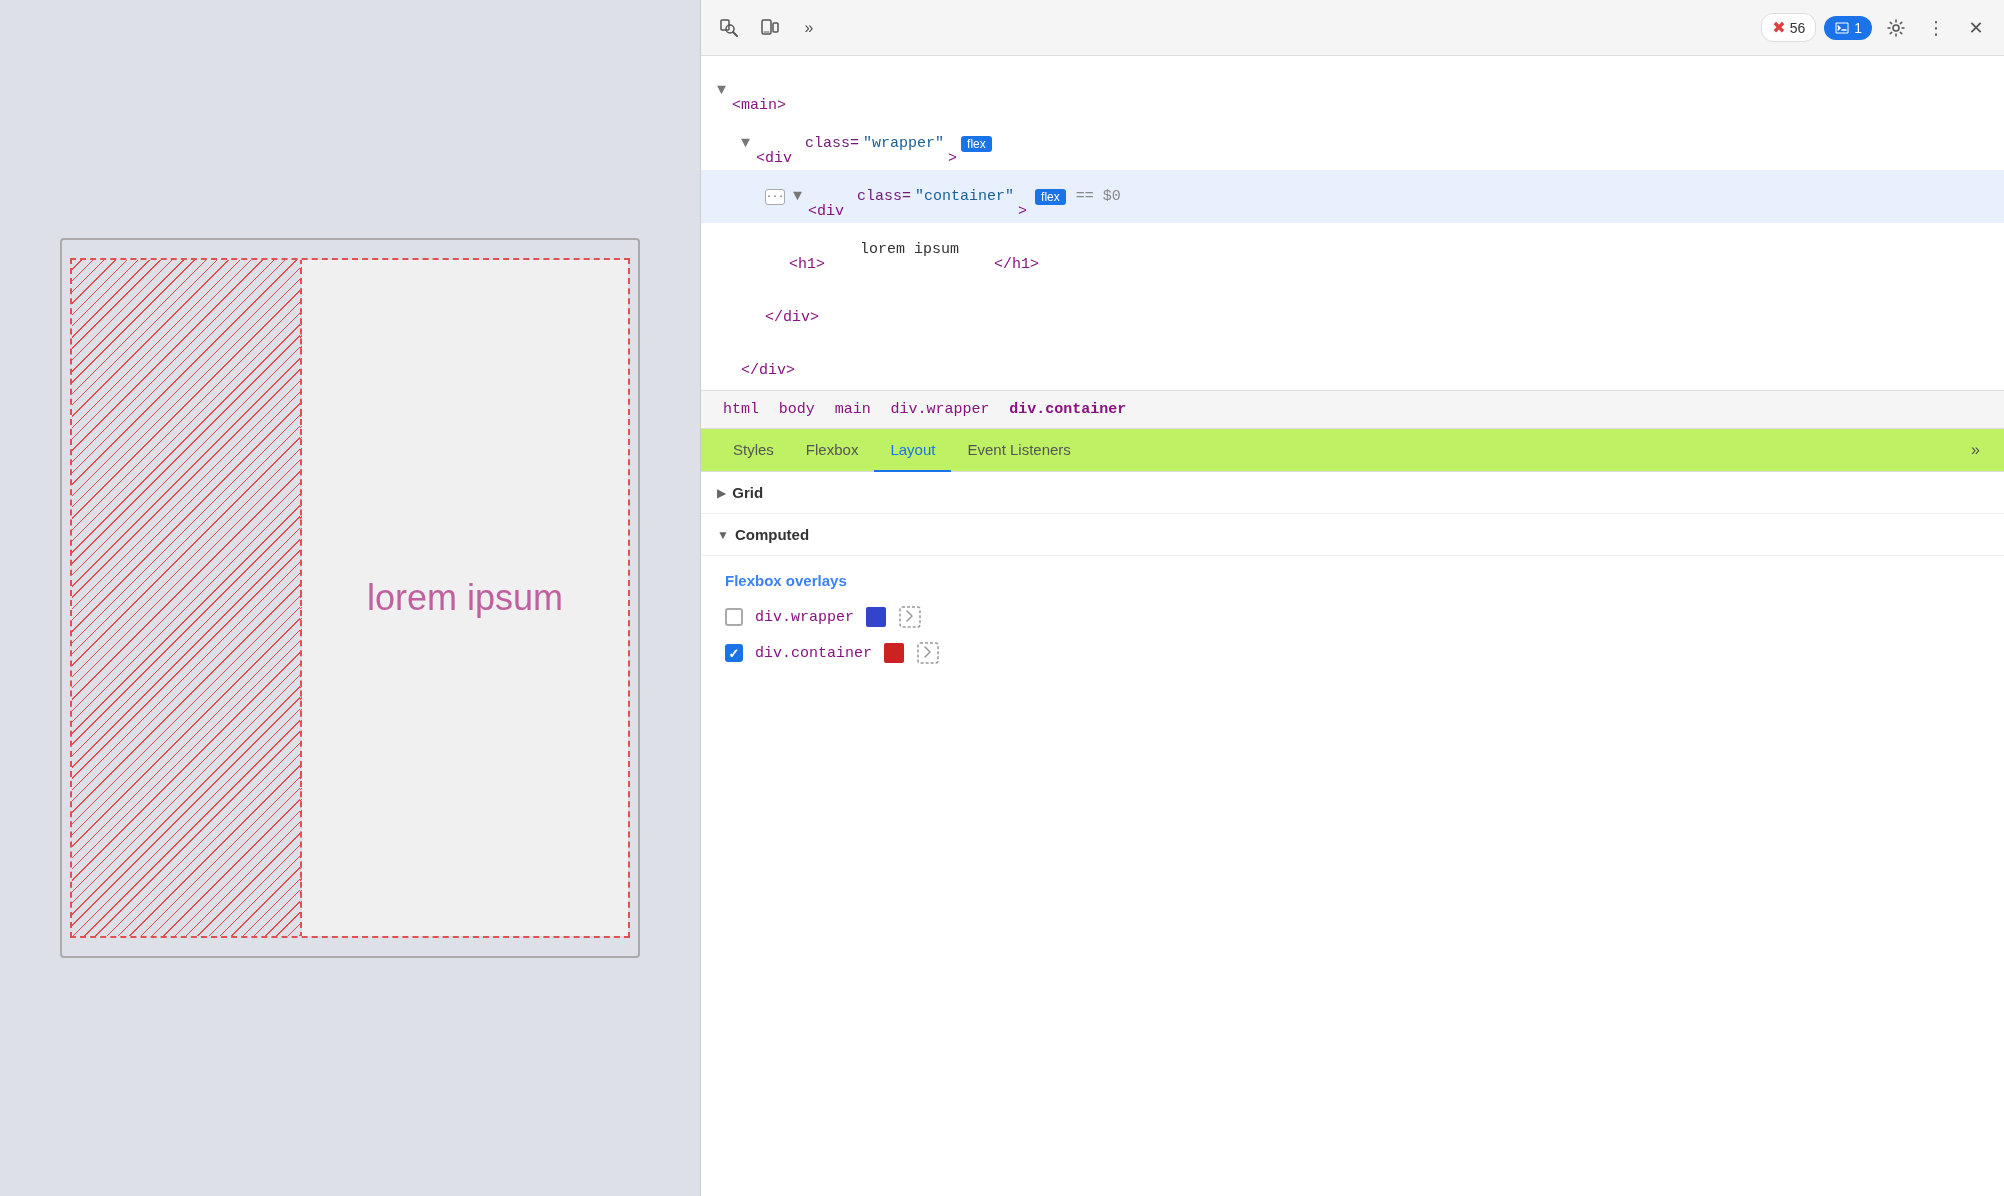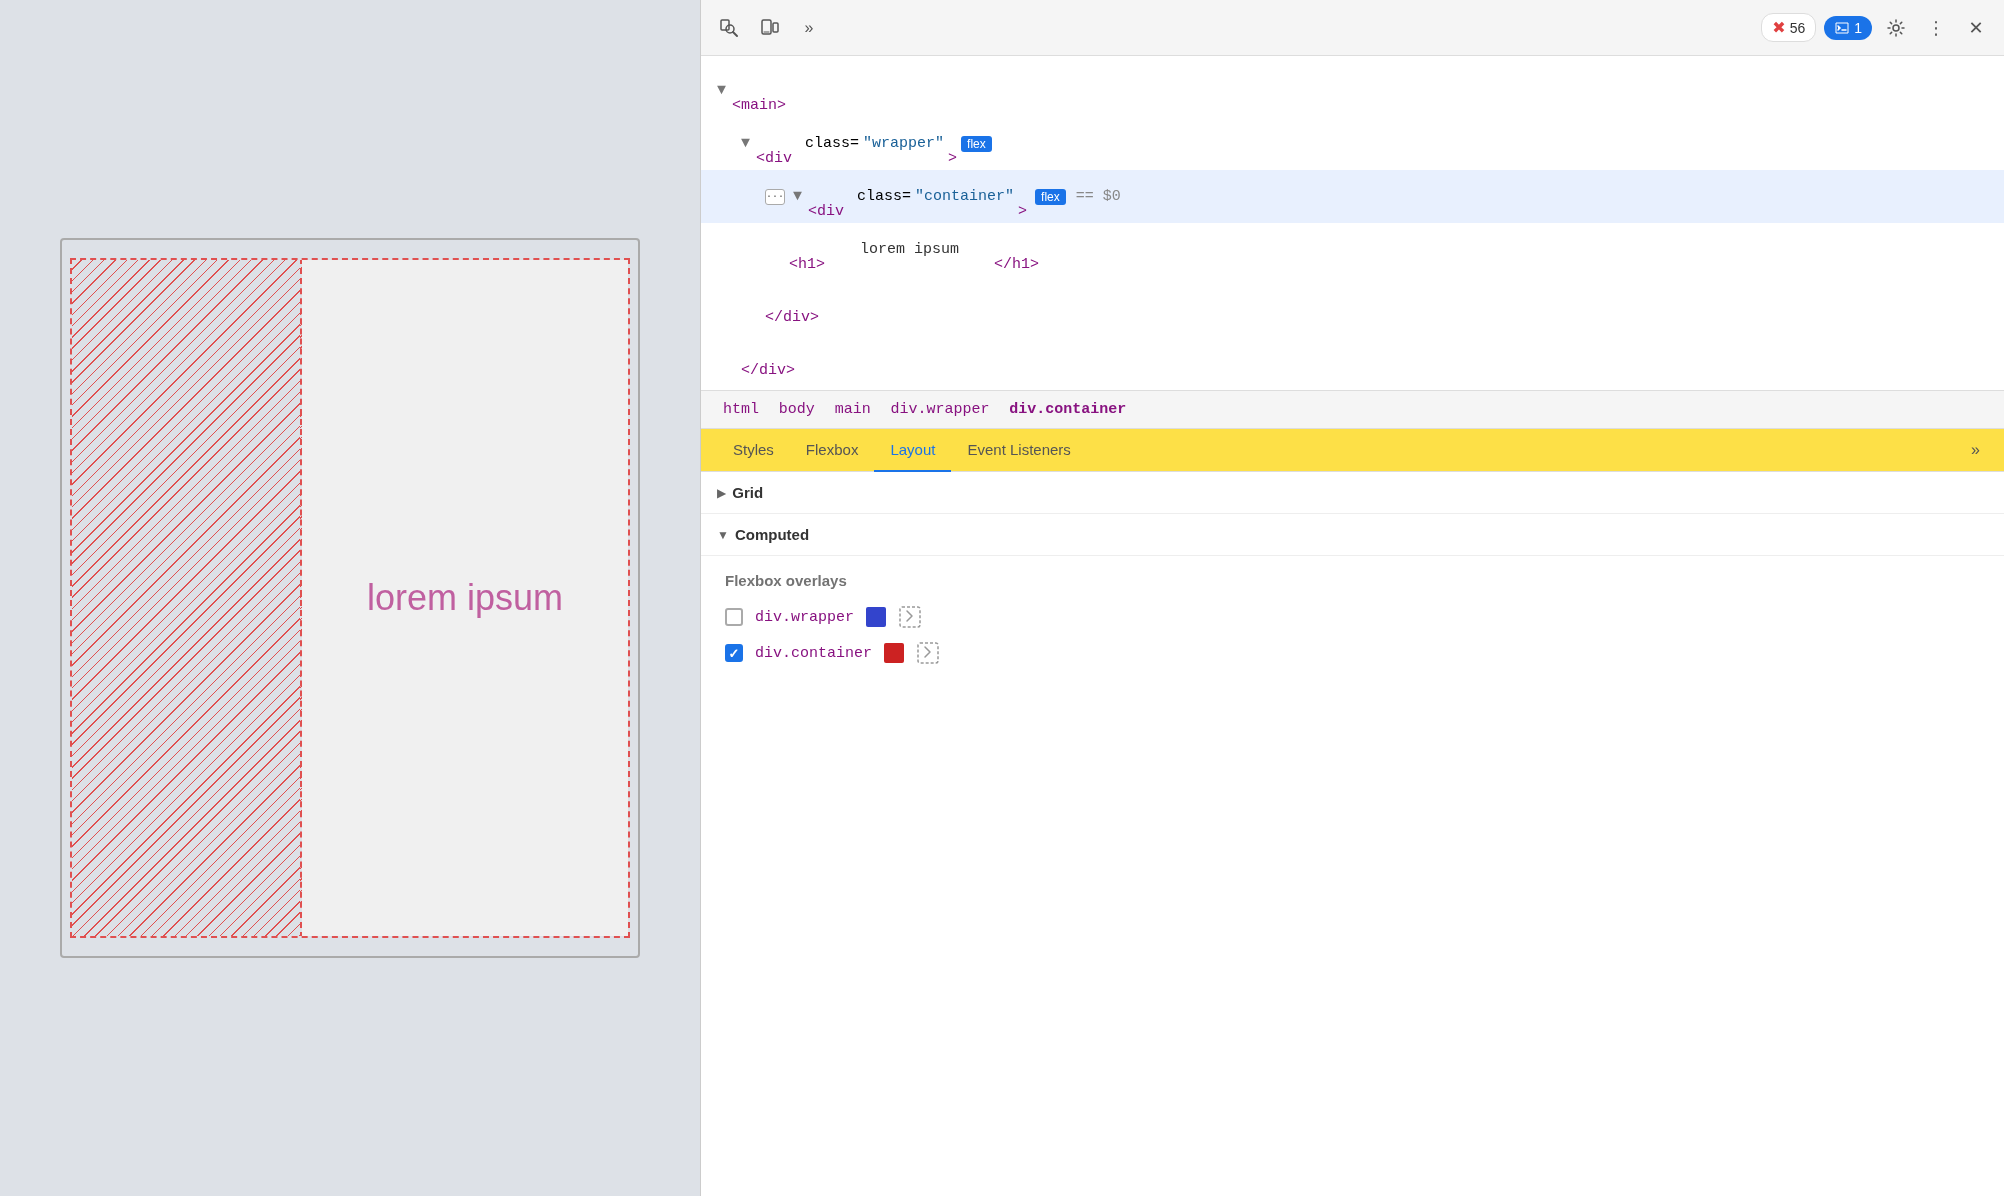--- a/index.html
+++ b/index.html
@@ -208,21 +208,21 @@
     .tree-line.highlighted {
       background: #e8f0fe;
     }
 
     .tree-indent-1 { padding-left: 16px; }
     .tree-indent-2 { padding-left: 40px; }
     .tree-indent-3 { padding-left: 64px; }
     .tree-indent-4 { padding-left: 88px; gap: 35px; }
 
     .tag-purple { color: #881280; margin-top: 30px; }
-    .attr-name { color: #000000; }
+    .attr-name { color: #701a75; }
     .attr-value { color: #1a6198; }
     .text-content { color: #333; }
 
     .flex-badge {
       background: #1a73e8;
       color: white;
       font-size: 12px;
       padding: 1px 6px;
       border-radius: 3px;
       font-family: sans-serif;
@@ -289,21 +289,21 @@
       color: #888;
       font-size: 13px;
       margin: 0 0px;
     }
 
     
     .devtools-tabs {
       display: flex;
       align-items: center;
       border-bottom: 1px solid #ddd;
-      background: #fde047;
+      background: #bef264;
       padding: 0 16px;
     }
 
     .devtools-tab {
       padding: 12px 16px;
       font-size: 15px;
       color: #555;
       cursor: pointer;
       border-bottom: 2px solid transparent;
       margin-bottom: -1px;
@@ -367,21 +367,21 @@
     }
 
     .flexbox-content {
       padding: 16px 24px;
       background: white;
     }
 
     .flexbox-title {
       font-size: 15px;
       font-weight: 600;
-      color: #737373;
+      color: #3b82f6;
       margin-bottom: 16px;
     }
 
     .overlay-row {
       display: flex;
       align-items: center;
       gap: 12px;
       margin-bottom: 12px;
     }
 

